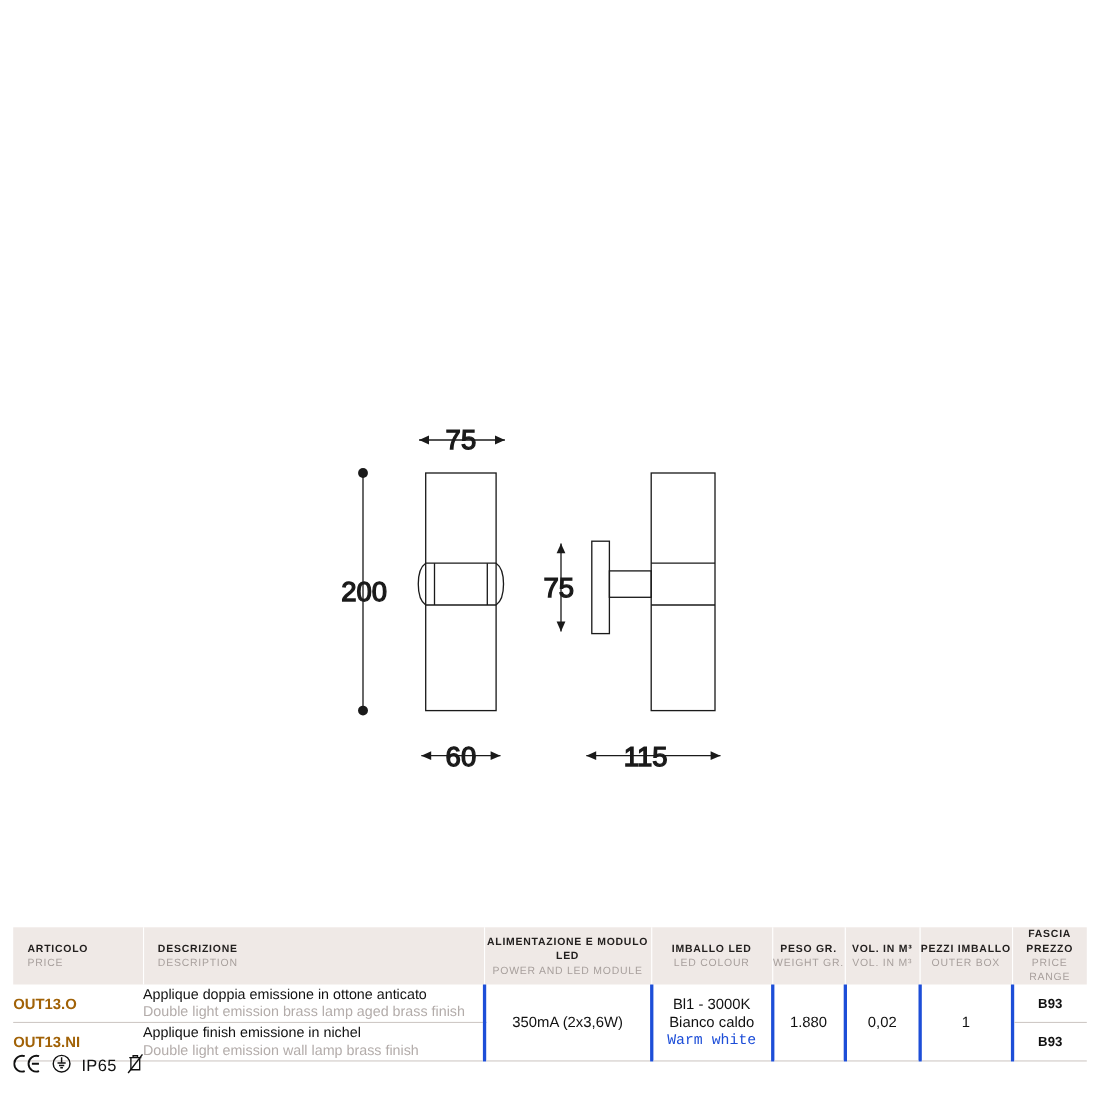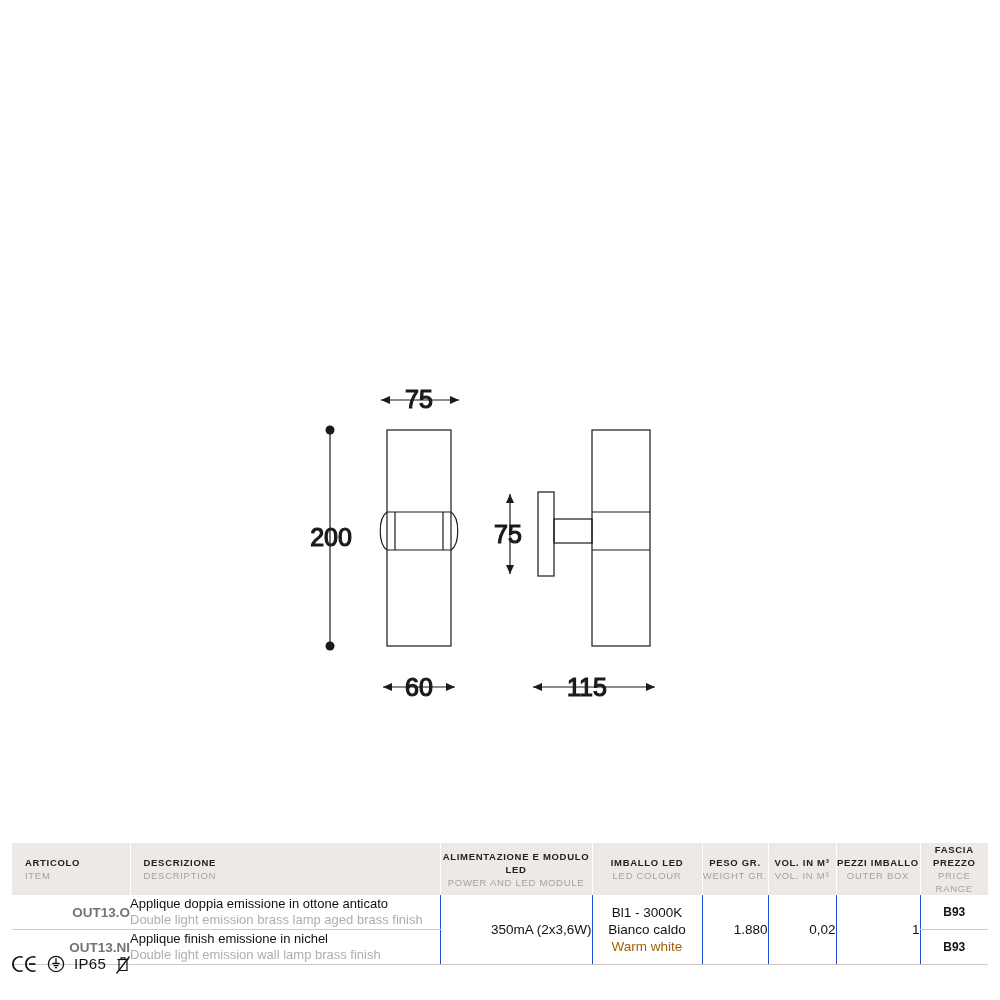--- a/index.html
+++ b/index.html
@@ -76,72 +76,73 @@
 
   .body-row td {
     border-bottom: 1px solid #cfc9c6;
     height: 34px;
   }
   .body-row.first td { border-top: none; }
 
   .code {
     font-size: 13.5px;
     font-weight: bold;
-    color: #737373;
+    color: #a16207;
     padding-left: 13px;
-    text-align: right;
   }
   .desc-it {
     font-size: 13px;
     color: #111;
     line-height: 16px;
     display: block;
   }
   .desc-en {
     font-size: 13px;
     color: #b3acaa;
     line-height: 16px;
     display: block;
   }
   .cell-desc { padding-left: 13px; margin-left: 28px; }
   .val {
     font-size: 13.5px;
     color: #111;
-    text-align: right;
+    text-align: center;
   }
   .val-it {
     font-size: 13.5px;
     color: #111;
     display: block;
     line-height: 17px;
     text-align: center;
   }
   .val-en {
     font-size: 13.5px;
-    color: #a16207;
+    color: #1d4ed8;
     display: block;
     line-height: 17px;
     text-align: center;
+    font-family: Liberation Mono, monospace;
   }
   .price {
     font-size: 12px;
     font-weight: bold;
     color: #111;
     text-align: center;
   }
   .vline {
-    border-left: 1px solid #1d4ed8;
+    border-left: 3px solid #1d4ed8;
   }
 
   
   .footer-icons {
     position: absolute;
     left: 12px;
     top: 955px;
     display: flex;
+    align-items: center;
     gap: 9px;
     height: 28px;
   }
   .footer-icons .ip {
     font-size: 15px;
     color: #111;
     letter-spacing: 0.3px;
   }
 </style>
 </head>
@@ -224,21 +225,21 @@
       <col style="width:66px">
       <col style="width:68px">
       <col style="width:84px">
       <col style="width:68px">
     </colgroup>
 
     <tbody>
         <tr class="hdr-row">
       <td class="pad-l">
         <span class="hdr-it">ARTICOLO</span>
-        <span class="hdr-en">ITEM</span>
+        <span class="hdr-en">PRICE</span>
       </td>
       <td class="pad-l">
         <span class="hdr-it">DESCRIZIONE</span>
         <span class="hdr-en">DESCRIPTION</span>
       </td>
       <td class="ctr">
         <span class="hdr-it">ALIMENTAZIONE E MODULO LED</span>
         <span class="hdr-en">POWER AND LED MODULE</span>
       </td>
       <td class="ctr">

